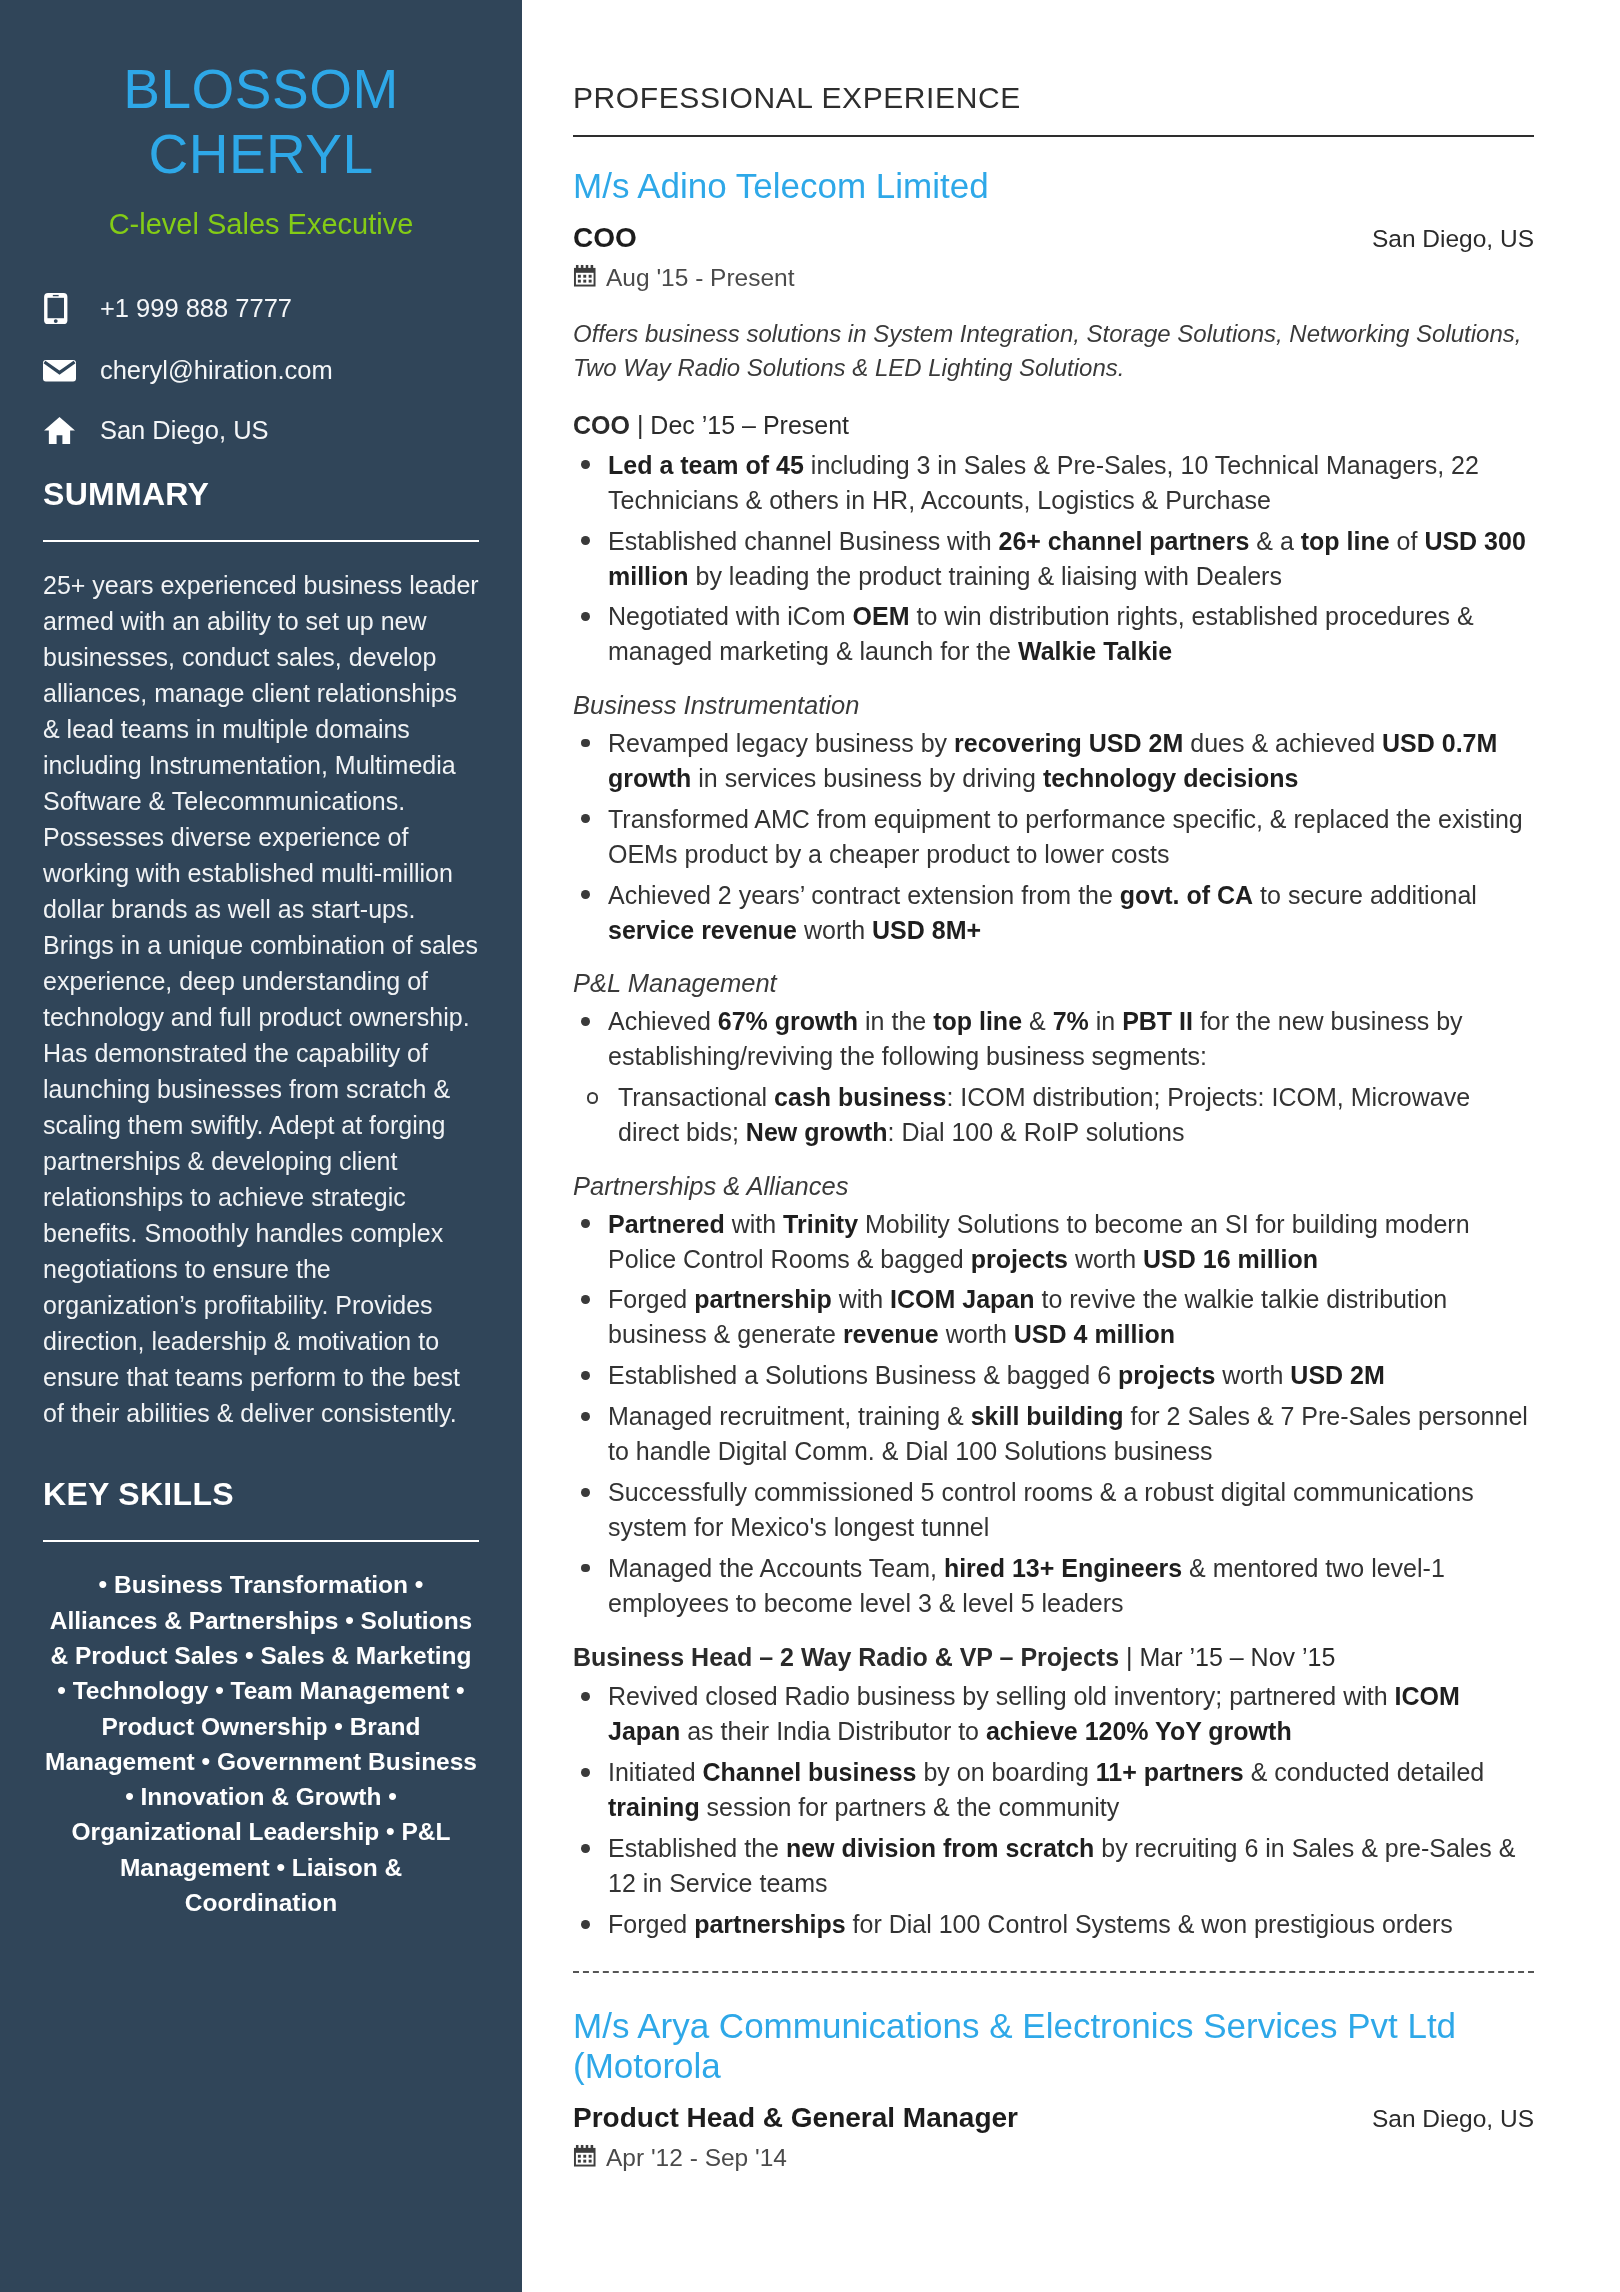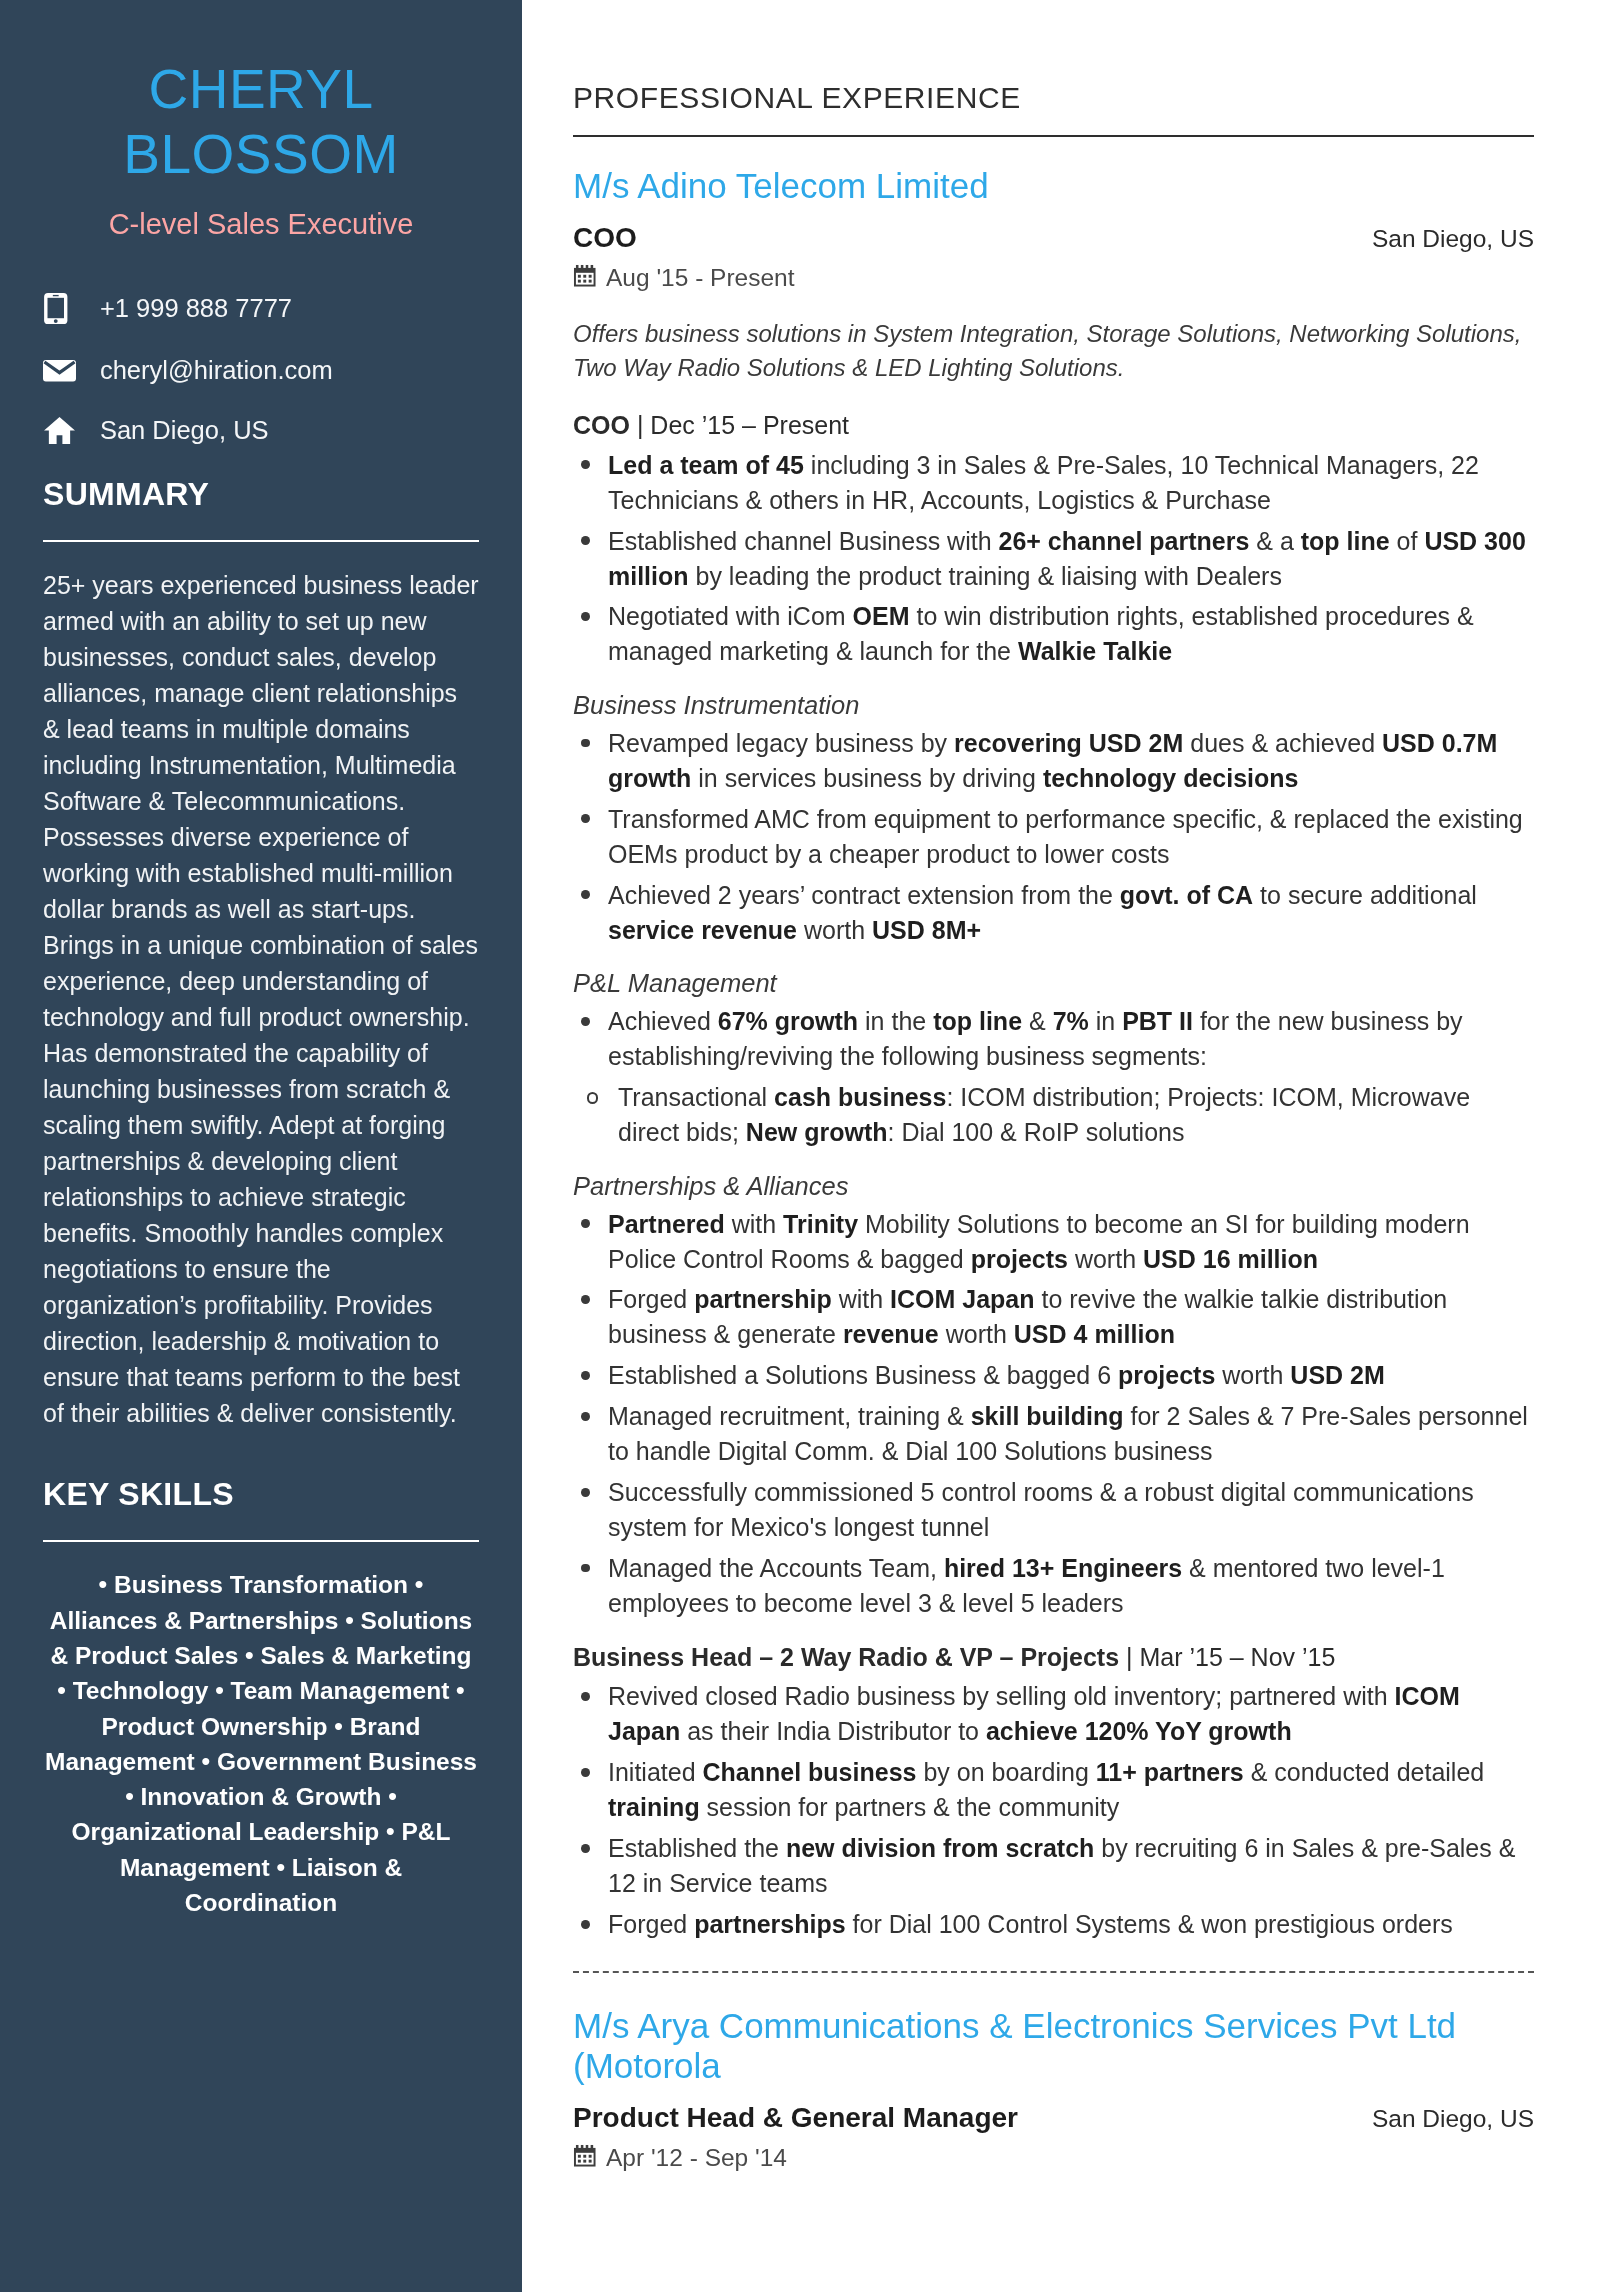--- a/index.html
+++ b/index.html
@@ -24,21 +24,21 @@
     font-size:55px;
     font-weight:400;
     line-height:1.18;
     color:#2ea8e8;
     letter-spacing:0.5px;
   }
   .role {
     text-align:center;
     font-size:29px;
     font-weight:400;
-    color:#fca5a5;
+    color:#84cc16;
     margin-top:21.6px;
   }
   .contact-list { margin-top:51px; }
   .contact-row {
     display:flex; align-items:center;
     margin-bottom:31px;
     font-size:25.5px;
     color:#f4f6f8;
   }
   .contact-row .ico {
@@ -173,22 +173,22 @@
   .job2-gap { margin-top:13.7px; }
 </style>
 </head>
 <body>
 
 <div class="page">
 
   <aside class="sidebar">
 
     <div>
+      <div class="name">BLOSSOM</div>
       <div class="name">CHERYL</div>
-      <div class="name">BLOSSOM</div>
     </div>
 
     <div class="role">C-level Sales Executive</div>
 
     <div class="contact-list">
 
       <div class="contact-row">
         <span class="ico">
           <svg width="25.5" height="33" viewBox="0 0 26 34">
               <rect x="1" y="1" width="24" height="32" rx="4" fill="#fff"></rect>

